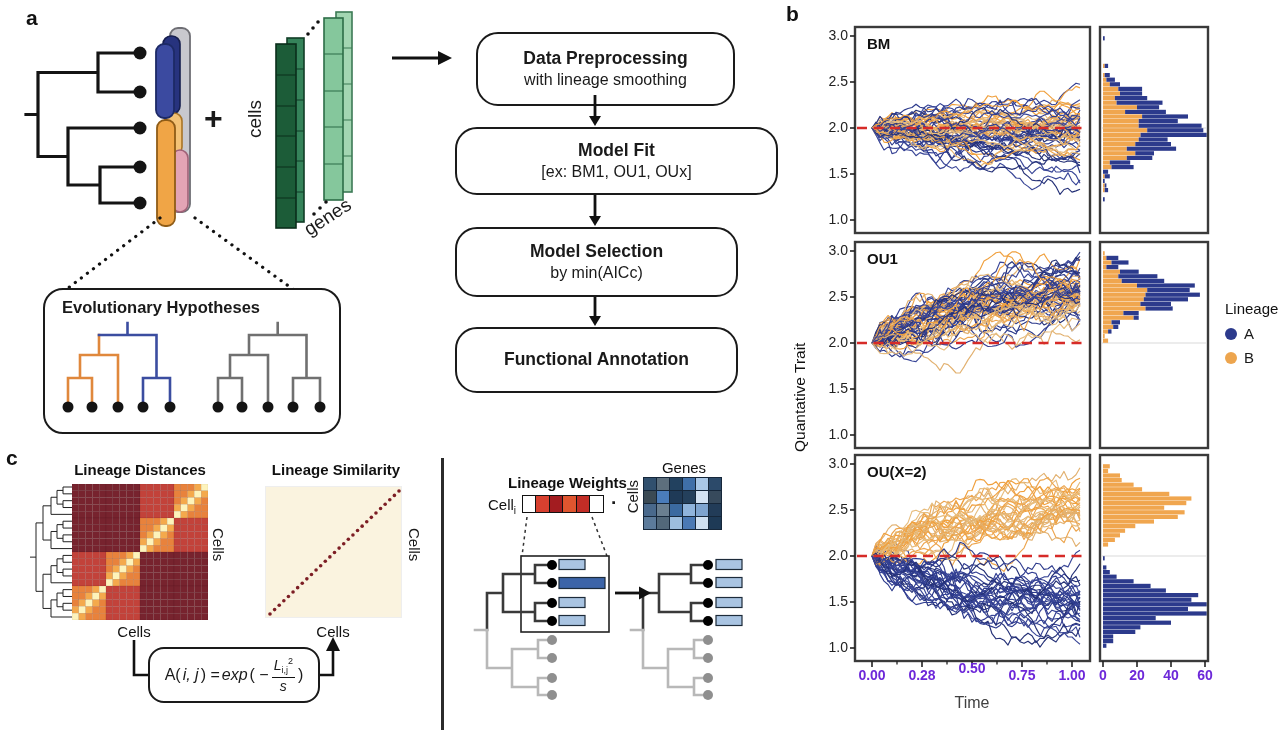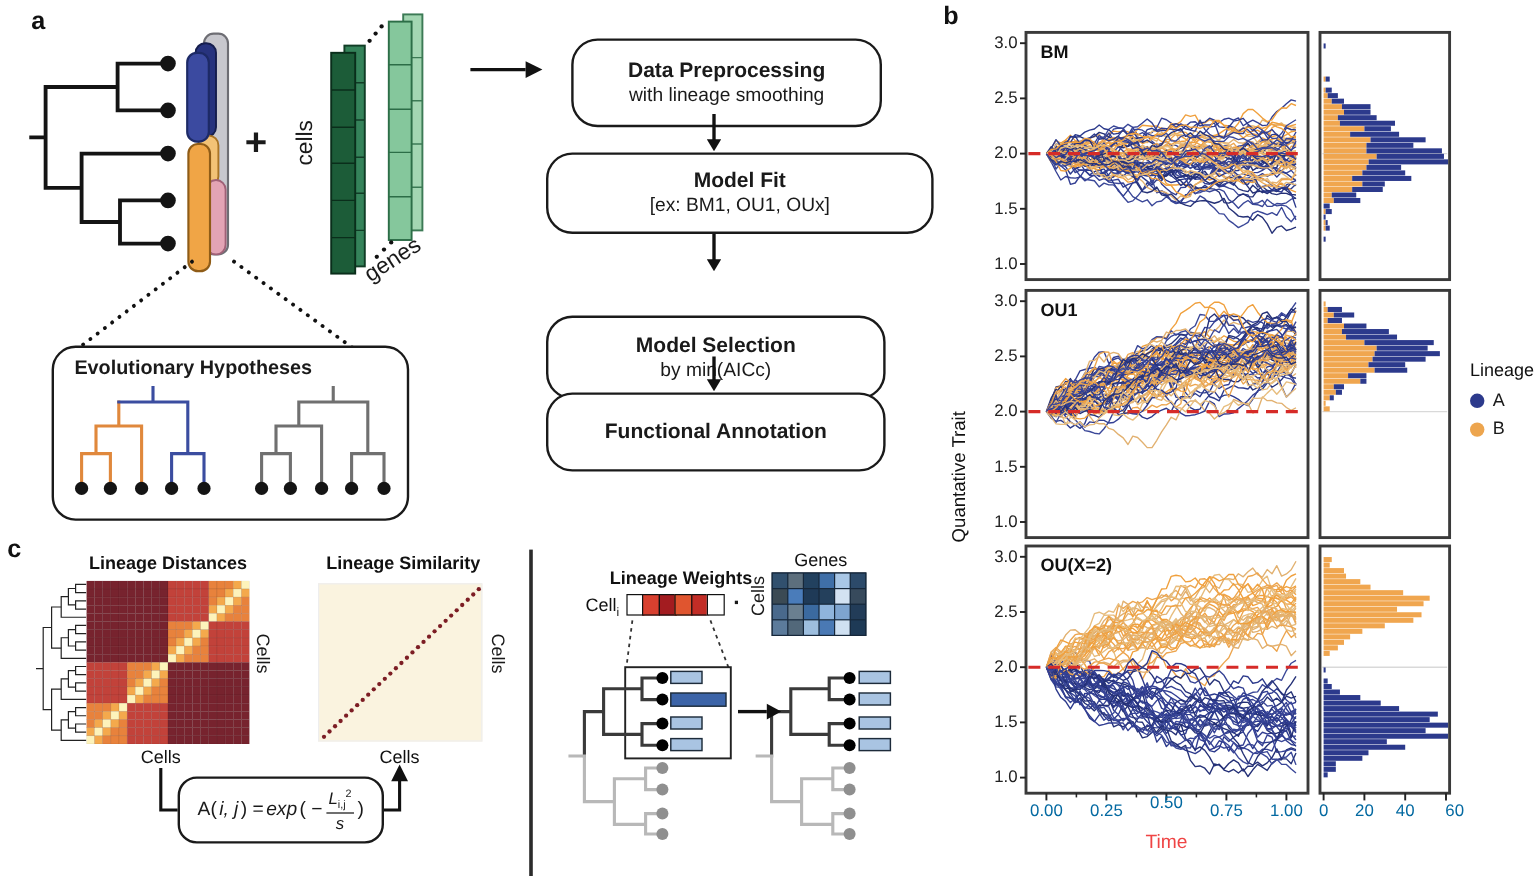--- a/index.html
+++ b/index.html
@@ -10,23 +10,23 @@
   .flowbox{border:2.6px solid #1a1a1a;border-radius:22px;background:#fff;display:flex;flex-direction:column;justify-content:center;align-items:center;text-align:center;box-sizing:border-box;}
   .flowbox .t1{font-size:17.5px;font-weight:bold;line-height:1.25;}
   .flowbox .t2{font-size:16px;line-height:1.25;}
   .hypbox{border:2.6px solid #1a1a1a;border-radius:20px;background:#fff;box-sizing:border-box;}
   .hyp-title{font-size:16.5px;font-weight:bold;}
   .vert-label{writing-mode:vertical-rl;transform:rotate(180deg);font-size:19px;}
   .vert-label-cw{writing-mode:vertical-rl;font-size:15px;}
   .rot-genes{font-size:19px;transform:rotate(-33deg);transform-origin:left top;}
   
   .ytick{font-size:14px;text-align:right;width:30px;color:#222;}
-  .xtick{font-size:14px;text-align:center;color:#0369a1;}
+  .xtick{font-size:14px;text-align:center;color:#6d28d9;font-weight:bold;}
   .plot-label{font-size:15px;font-weight:bold;color:#111;}
-  .axis-label{font-size:16px;text-align:center;color:#ef4444;}
+  .axis-label{font-size:16px;text-align:center;color:#404040;}
   .ylab{writing-mode:vertical-rl;transform:rotate(180deg);font-size:15.5px;color:#111;}
   .legend-title{font-size:15px;color:#111;margin-bottom:8px;}
   .legend-item{display:flex;align-items:center;gap:7px;margin-top:7px;font-size:15px;}
   .legend-dot{width:12px;height:12px;border-radius:50%;display:inline-block;}
   
   .sec-title{font-size:15px;font-weight:bold;text-align:center;color:#111;}
   .plain-label{font-size:15px;color:#111;}
   .center{text-align:center;}
   .eqbox{border:2.5px solid #1a1a1a;border-radius:16px;background:#fff;display:flex;align-items:center;justify-content:center;box-sizing:border-box;gap:2px;font-size:16px;}
   .eqbox .it{font-style:italic;}
@@ -104,21 +104,21 @@
 </svg>
 
 <div class="abs flowbox" style="left:455px;top:32px;width:259px;height:74px;margin-left:21px;">
   <div class="t1">Data Preprocessing</div>
   <div class="t2">with lineage smoothing</div>
 </div>
 <div class="abs flowbox" style="left:455px;top:127px;width:323px;height:68px;">
   <div class="t1">Model Fit</div>
   <div class="t2">[ex: BM1, OU1, OUx]</div>
 </div>
-<div class="abs flowbox" style="left:455px;top:227px;width:283px;height:70px;margin-top:36px;">
+<div class="abs flowbox" style="left:455px;top:227px;width:283px;height:70px;">
   <div class="t1">Model Selection</div>
   <div class="t2">by min(AICc)</div>
 </div>
 <div class="abs flowbox" style="left:455px;top:327px;width:283px;height:66px;">
   <div class="t1">Functional Annotation</div>
 </div>
 <svg class="abs" style="left:581px;top:88px;" width="28" height="250">
   <g stroke="#111" stroke-width="2.8">
     <line x1="14" y1="7" x2="14" y2="29"></line>
       <line x1="14" y1="107" x2="14" y2="129"></line>
@@ -553,28 +553,28 @@
       <div class="abs ytick" style="left: 33px; top: 334px;">2.0</div>
       <div class="abs ytick" style="left: 33px; top: 380px;">1.5</div>
       <div class="abs ytick" style="left: 33px; top: 426px;">1.0</div>
       <div class="abs plot-label" style="left: 82px; top: 463px; text-align: right;">OU(X=2)</div>
       <div class="abs ytick" style="left: 33px; top: 455px;">3.0</div>
       <div class="abs ytick" style="left: 33px; top: 501px;">2.5</div>
       <div class="abs ytick" style="left: 33px; top: 547px;">2.0</div>
       <div class="abs ytick" style="left: 33px; top: 593px;">1.5</div>
       <div class="abs ytick" style="left: 33px; top: 639px;">1.0</div>
       <div class="abs xtick" style="left: 65px; top: 667px; width: 44px;">0.00</div>
-      <div class="abs xtick" style="left: 115px; top: 667px; width: 44px;">0.25</div>
+      <div class="abs xtick" style="left: 115px; top: 667px; width: 44px;">0.28</div>
       <div class="abs xtick" style="left: 165px; top: 660px; width: 44px;">0.50</div>
       <div class="abs xtick" style="left: 215px; top: 667px; width: 44px;">0.75</div>
       <div class="abs xtick" style="left: 265px; top: 667px; width: 44px;">1.00</div>
       <div class="abs xtick" style="left: 303px; top: 667px; width: 30px;">0</div>
       <div class="abs xtick" style="left: 337px; top: 667px; width: 30px;">20</div>
       <div class="abs xtick" style="left: 371px; top: 667px; width: 30px;">40</div>
-      <div class="abs xtick" style="left: 405px; top: 667px; width: 30px; text-align: right;">60</div>
+      <div class="abs xtick" style="left: 405px; top: 667px; width: 30px;">60</div>
       <div class="abs axis-label" style="left: 147px; top: 694px; width: 80px;">Time</div>
       <div class="abs ylab" style="left: 6px; top: 262px; height: 190px;">Quantative Trait</div>
       <div class="abs" style="left: 440px; top: 300px; width: 55px;">
         <div class="abs legend-title" style="position: static;">Lineage</div>
         <div class="abs legend-item" style="position: static;">
           <span class="legend-dot" style="background: rgb(44, 58, 140);"></span>
           <span>A</span>
         </div>
         <div class="abs legend-item" style="position: static;">
           <span class="legend-dot" style="background: rgb(237, 165, 78);"></span>

